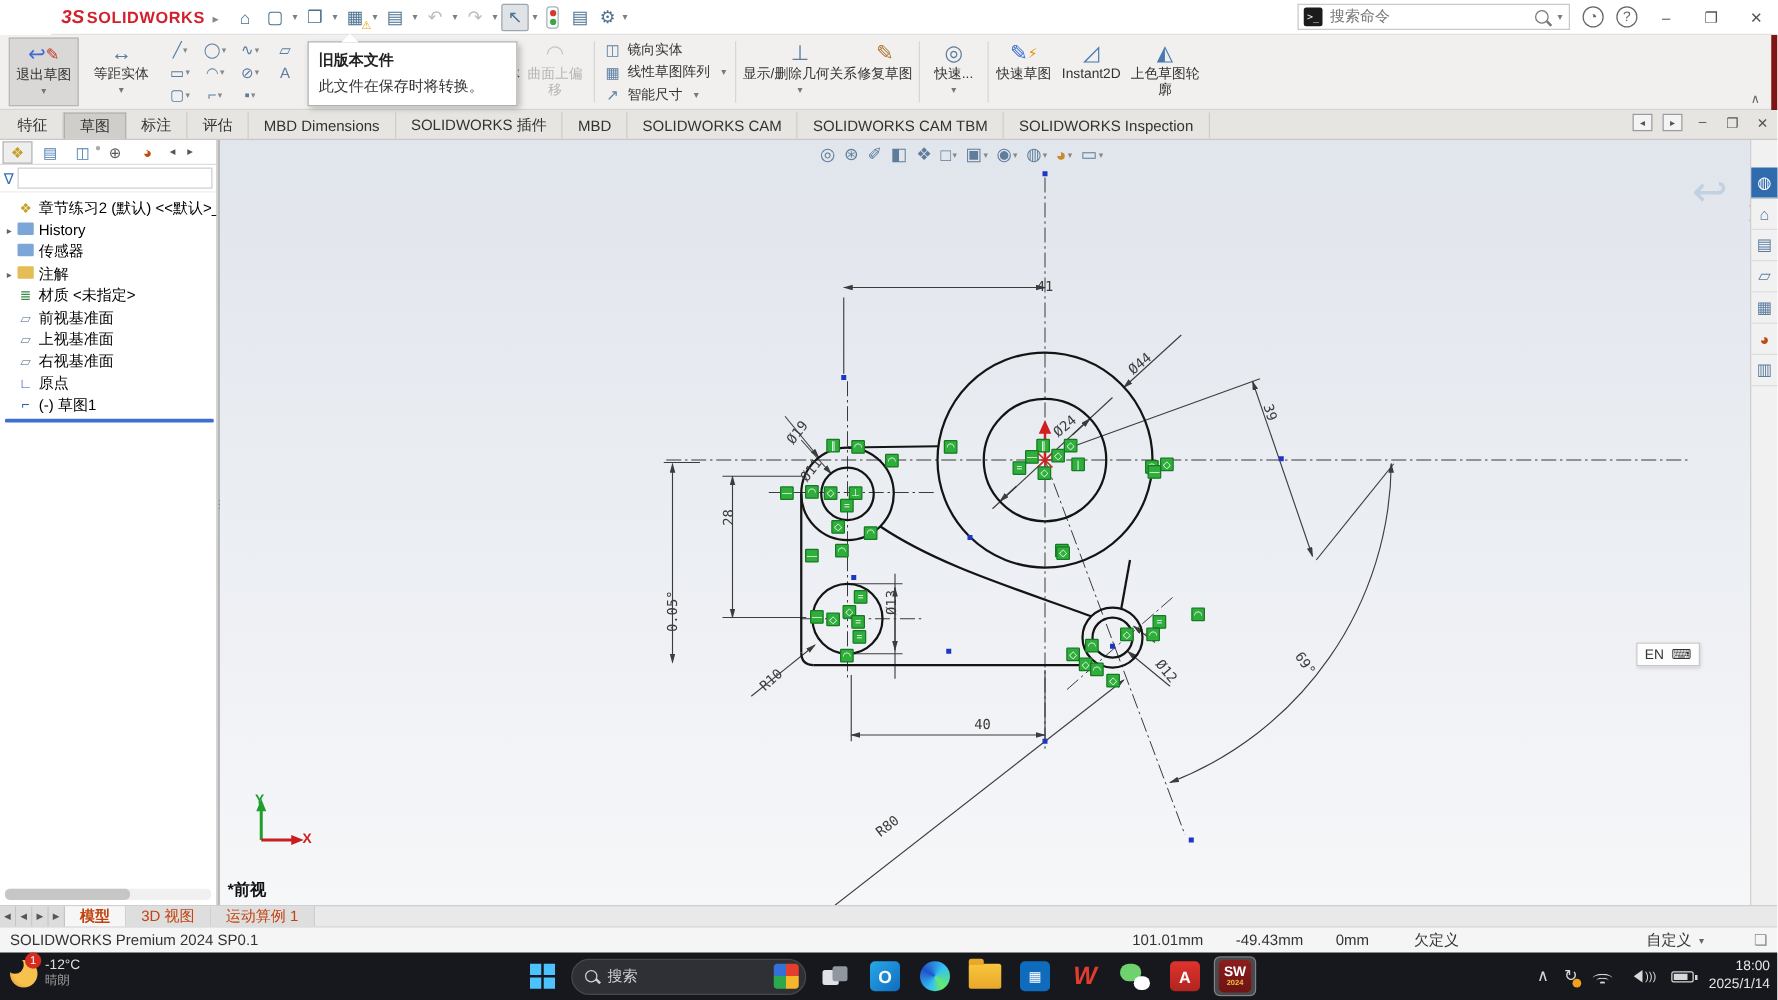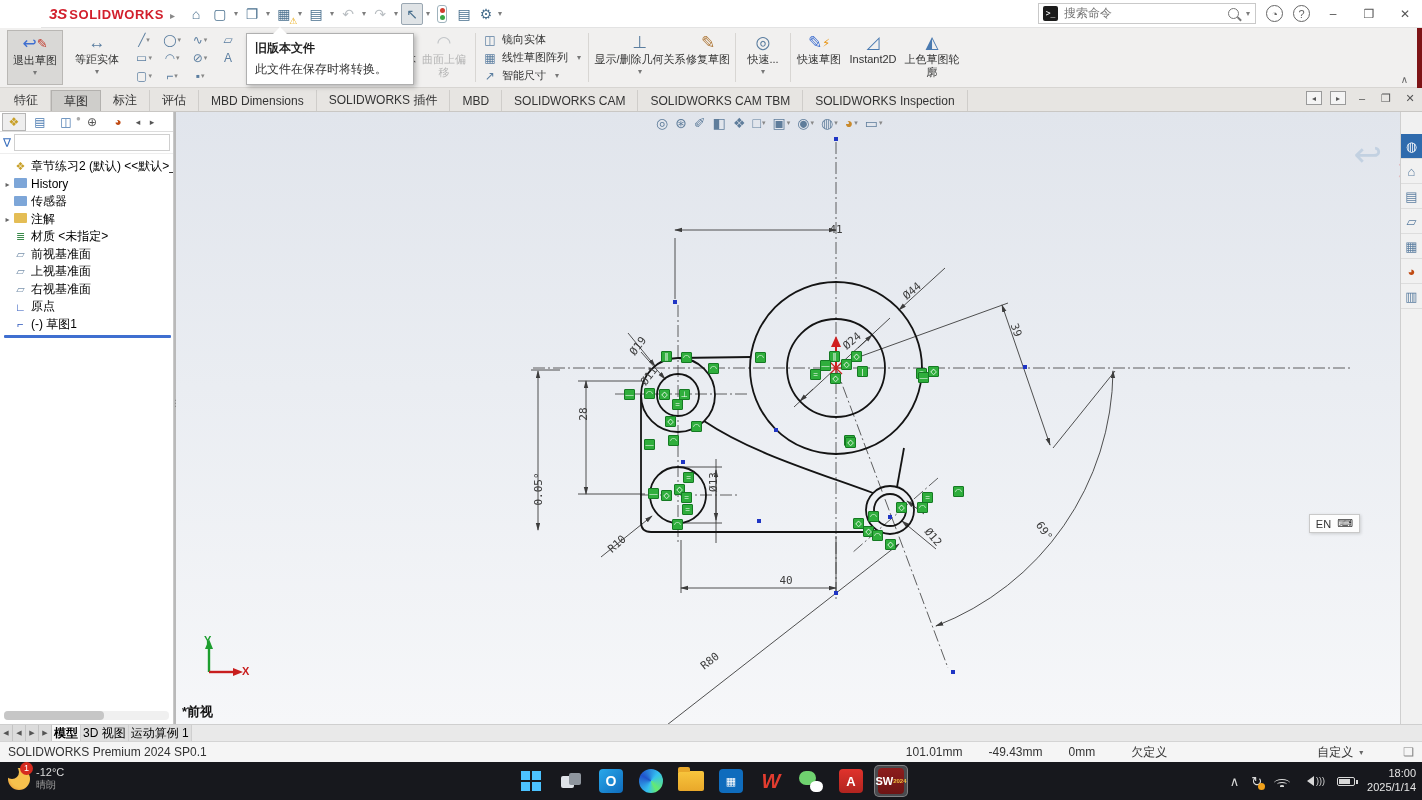--- a/index.html
+++ b/index.html
@@ -104,21 +104,21 @@
 
   .taskpane { width:22px; background:#f1f1f1; border-left:1px solid #cfcfcf; padding-top:22px; display:flex; flex-direction:column; align-items:center; }
   .tpbtn { width:22px; height:25px; display:flex; align-items:center; justify-content:center; font-size:13px; color:#5b7ea0; border-bottom:1px solid #ddd; }
   .tpbtn.active { background:#2f6bad; color:#fff; }
   .tpbtn.ball { color:#c04a12; }
 
   
   .modeltabs { height:17px; background:#e9e9e9; border-top:1px solid #cfcfcf; display:flex; align-items:stretch; font-size:12px; }
   .mnav { display:flex; }
   .mnavb { width:13px; display:flex; align-items:center; justify-content:center; font-size:7px; color:#555; background:#dcdcdc; border-right:1px solid #c4c4c4; }
-  .mtab { padding:0 2px; display:flex; align-items:center; color:#000000; border-right:1px solid #cfcfcf; background:#dedede; }
+  .mtab { padding:0 12px; display:flex; align-items:center; color:#c2410c; border-right:1px solid #cfcfcf; background:#dedede; }
   .mtab.active { background:#f6f6f6; font-weight:bold; }
 
   
   .statusbar { height:21px; background:#f5f5f5; border-top:1px solid #d4d4d4; display:flex; align-items:center; font-size:12px; color:#333; padding:0 8px; }
   .coords { margin-left:auto; display:flex; gap:26px; margin-right:36px; }
   .sbstate { margin-right:150px; }
   .sbconf { display:flex; align-items:center; gap:6px; margin-right:40px; }
   .sbconf .c { font-size:8px; color:#666; }
   .sbicon { color:#888; font-size:12px; }
 
@@ -146,21 +146,21 @@
   .ic-outlook { width:24px; height:24px; border-radius:4px; background:linear-gradient(135deg,#28a8ea,#0f6cbd); color:#fff; font-weight:bold; font-size:14px; display:flex; align-items:center; justify-content:center; }
   .ic-edge { width:24px; height:24px; border-radius:50%; background:conic-gradient(from 200deg,#35c1f1,#2052cb,#35c1f1,#66eb6e 85%,#35c1f1); }
   .ic-folder { width:26px; height:20px; background:linear-gradient(#f8c63d,#e9a82a); border-radius:2px; position:relative; }
   .ic-folder::before { content:""; position:absolute; top:-4px; left:0; width:12px; height:5px; background:#e9a82a; border-radius:2px 2px 0 0; }
   .ic-store { width:24px; height:24px; border-radius:4px; background:#0f6cbd; color:#fff; display:flex; align-items:center; justify-content:center; font-size:11px; }
   .ic-wps { color:#e23c2f; font-weight:bold; font-size:20px; font-style:italic; }
   .ic-wechat { width:24px; height:24px; position:relative; }
   .ic-wechat::before { content:""; position:absolute; left:0; top:2px; width:17px; height:14px; background:#6fd26f; border-radius:7px; }
   .ic-wechat::after { content:""; position:absolute; right:0; bottom:1px; width:13px; height:11px; background:#fff; border-radius:6px; }
   .ic-acad { width:24px; height:24px; border-radius:4px; background:linear-gradient(#e0332c,#b1241f); color:#fff; font-weight:bold; font-size:13px; display:flex; align-items:center; justify-content:center; }
-  .ic-sw { width:26px; height:26px; border-radius:4px; background:linear-gradient(#8c1d1d,#6e1414); color:#fff; font-weight:bold; font-size:11px; display:flex; align-items:center; justify-content:center; flex-direction:row; line-height:1; }
+  .ic-sw { width:26px; height:26px; border-radius:4px; background:linear-gradient(#8c1d1d,#6e1414); color:#fff; font-weight:bold; font-size:11px; display:flex; align-items:center; justify-content:center; flex-direction:column; line-height:1; }
   .ic-sw small { font-size:6px; color:#f0c040; }
   .tslot.appactive { background:rgba(255,255,255,.22); border:1px solid rgba(255,255,255,.3); }
   .tray { position:absolute; right:6px; top:0; height:38px; display:flex; align-items:center; gap:12px; color:#d8d8d8; }
   .trayic { font-size:13px; position:relative; }
   .orangedot { position:absolute; right:-3px; bottom:-1px; width:7px; height:7px; border-radius:50%; background:#f1a11b; }
   .wifi { width:16px; height:12px; position:relative; }
   .wifi i { position:absolute; left:50%; bottom:0; transform:translateX(-50%); border:1.6px solid #d8d8d8; border-bottom:none; border-left:none; border-right:none; border-radius:50% 50% 0 0; }
   .wifi i:nth-child(1){ width:16px; height:8px; } .wifi i:nth-child(2){ width:10px; height:5px; } .wifi i:nth-child(3){ width:4px; height:2px; border-width:2px; }
   .spk { width:0; height:0; border:5px solid transparent; border-right:7px solid #d8d8d8; position:relative; margin-right:2px; }
   .batt { width:18px; height:9px; border:1.3px solid #d8d8d8; border-radius:2px; position:relative; }
@@ -721,20 +721,25 @@
     </div>
     <div class="centerdock">
       <span class="tslot">
           <span class="winlogo">
             <i></i>
             <i></i>
             <i></i>
             <i></i>
           </span>
         </span>
+      <span class="sbox">
+        <span class="mag2"></span>
+        <span class="stext">搜索</span>
+        <span class="cube"></span>
+      </span>
       <span class="tslot">
           <span class="tview"></span>
         </span>
       <span class="tslot">
           <span class="ic-outlook">O</span>
         </span>
       <span class="tslot">
           <span class="ic-edge"></span>
         </span>
       <span class="tslot">

